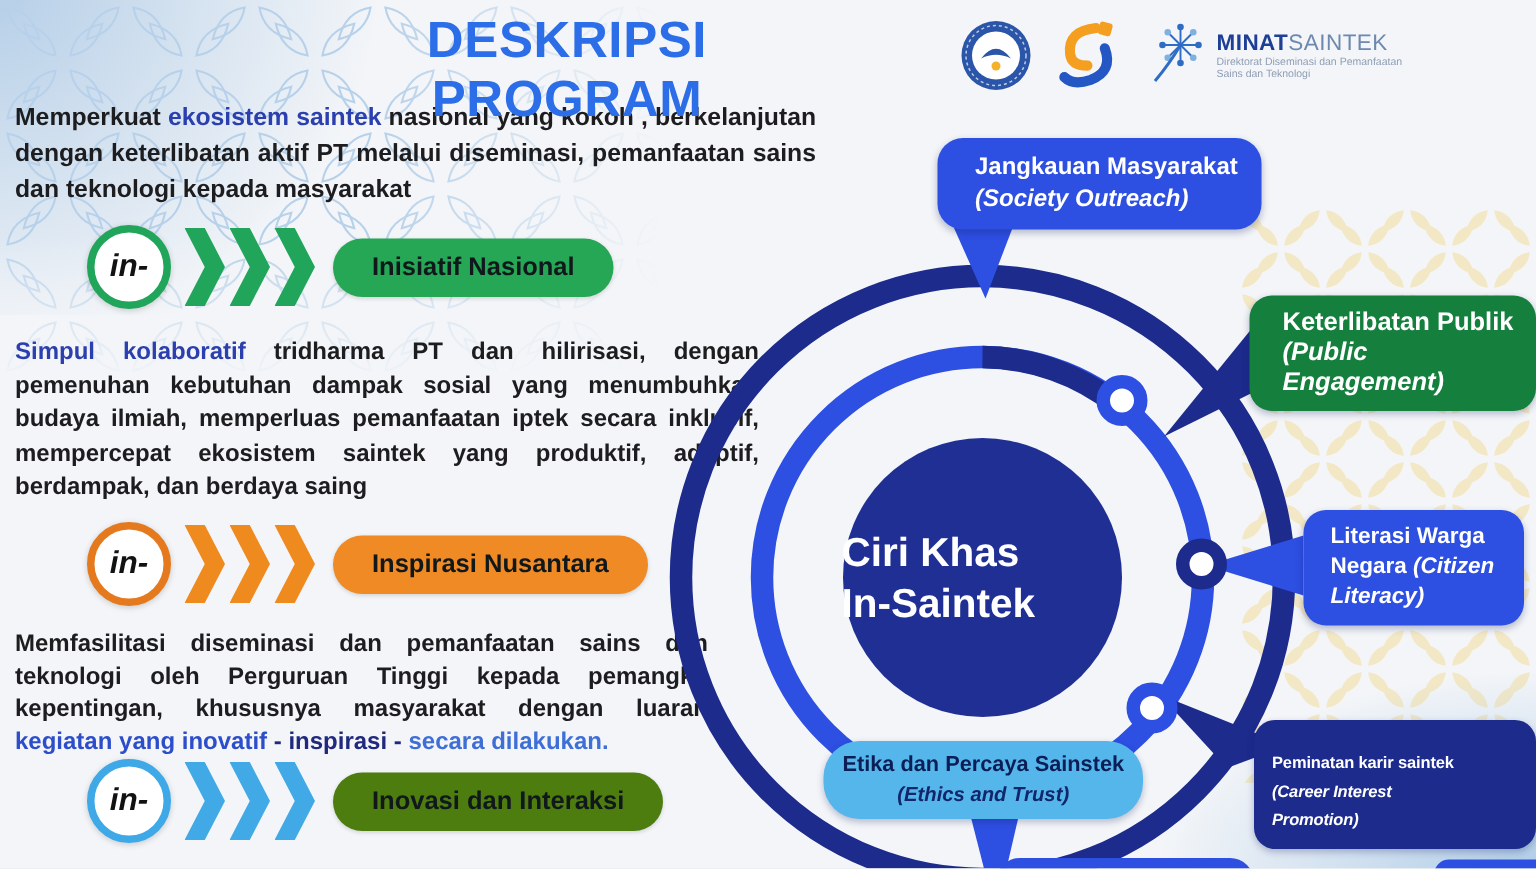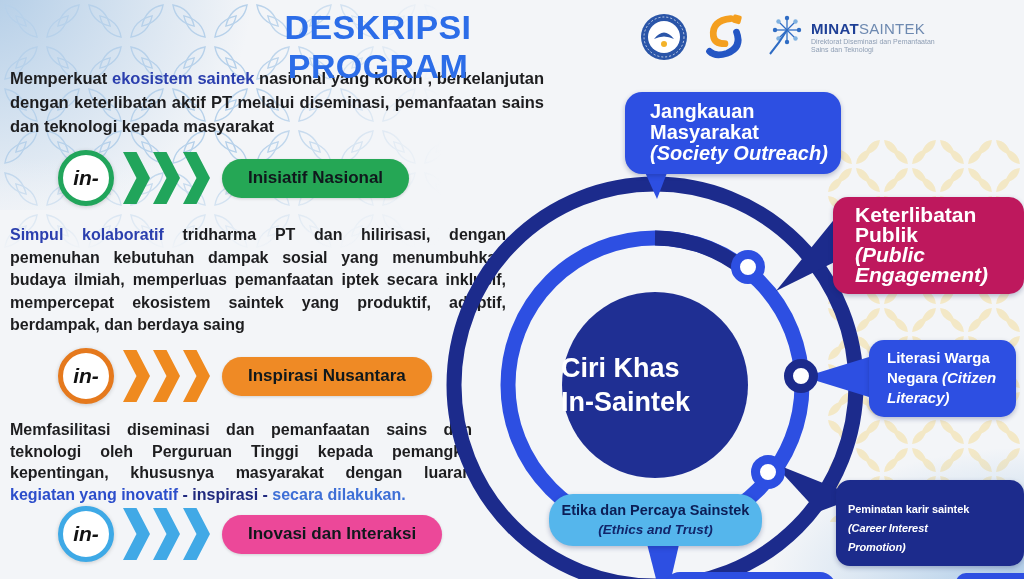--- a/index.html
+++ b/index.html
@@ -48,33 +48,33 @@
   #row3 .badge-circle{border:5px solid #3ea9e6}
   .chevs{display:flex;gap:3px;margin:0 12px 0 9px}
   .chev{width:27px;height:52px;clip-path:polygon(0 0,50% 0,100% 50%,50% 100%,0 100%,50% 50%)}
   #row1 .chev{background:#21a55b}
   #row2 .chev{background:#ef8a1f}
   #row3 .chev{background:#41a9e6}
   .pill{height:39px;display:flex;align-items:center;padding:0 26px;border-radius:26px;
     font-weight:bold;font-size:17px;color:#10181c;box-shadow:0 1px 3px rgba(0,0,0,.15);white-space:nowrap}
   #row1 .pill{background:#25a755}
   #row2 .pill{background:#ef8a25}
-  #row3 .pill{background:#ec4899}
+  #row3 .pill{background:#4d7c0f}
 
   
   .diagram-svg{position:absolute;left:0;top:0;z-index:2}
   .center-label{position:absolute;left:561px;top:351px;width:188px;z-index:3;text-align:left;
     color:#fff;font-weight:bold;font-size:27px;line-height:34px}
   .bubble{position:absolute;z-index:4;color:#fff;font-weight:bold;box-sizing:border-box;
     box-shadow:0 2px 5px rgba(18,28,90,.28)}
   .bubble .en{font-style:italic}
   #bub-society{left:625px;top:92px;width:216px;border-radius:17px;background:#2d4fe2;
-    padding:9px 10px 10px 25px;font-size:20px;line-height:21px}
-  #bub-public{left:833px;top:197px;width:191px;border-radius:15px;background:#be185d;
-    padding:8px 6px 9px 22px;font-size:21px;line-height:20px}
+    padding:9px 10px 10px 25px;font-size:16px;line-height:21px}
+  #bub-public{left:833px;top:197px;width:191px;border-radius:15px;background:#15803d;
+    padding:8px 6px 9px 22px;font-size:17px;line-height:20px}
   #bub-citizen{left:869px;top:340px;width:147px;border-radius:15px;background:#2d4fe2;
     padding:8px 8px 9px 18px;font-size:15px;line-height:20px}
   #bub-career{left:836px;top:480px;width:188px;border-radius:14px;background:#1c2b8c;
     padding:20px 4px 9px 12px;font-size:11px;line-height:19px;letter-spacing:-.1px}
   #bub-career .en{display:block;max-width:128px}
   #bub-ethics{left:549px;top:494px;width:213px;height:52px;border-radius:24px;background:#55b6ec;
     z-index:5;text-align:center;padding-top:7px;font-size:14.5px;line-height:19px;color:#0c1e56}
   #bub-ethics .en{font-size:13.5px;color:#12266b}
   .cutbub{position:absolute;background:#2d4fe2;z-index:4}
   #cut-mid{left:664px;top:572px;width:172px;height:30px;border-radius:16px 16px 0 0}

